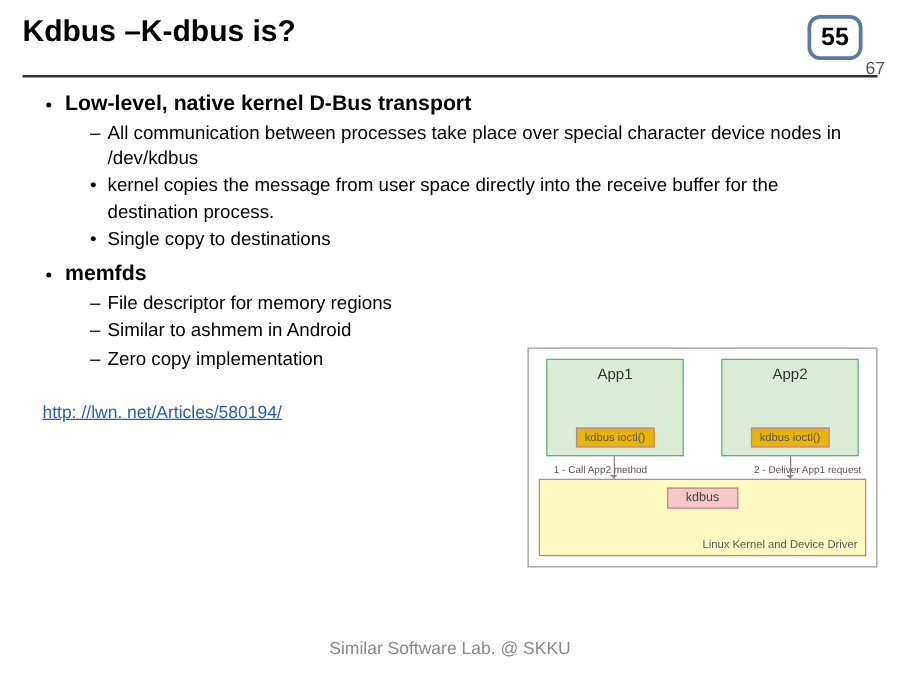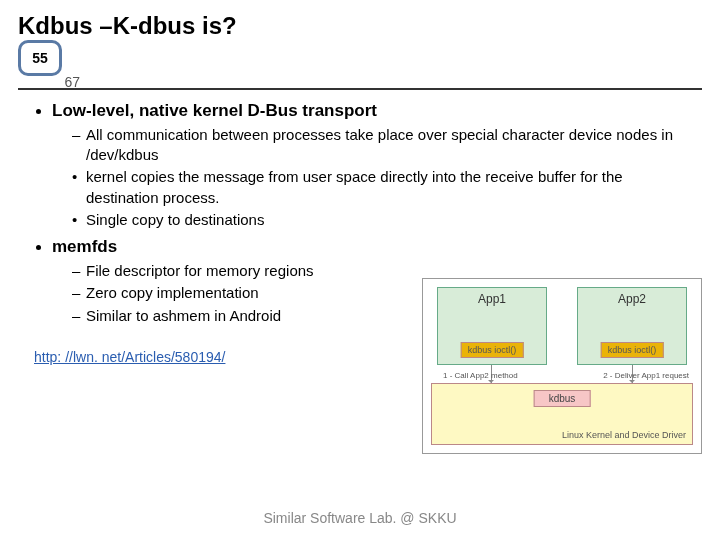--- a/index.html
+++ b/index.html
@@ -1,15 +1,15 @@
 <!DOCTYPE html>
 <html><head>
 <meta charset="utf-8">
 <style>
-  * { box-sizing: border-box; margin: 0; padding: 0; flex-direction: column; }
+  * { box-sizing: border-box; margin: 0; padding: 0; }
   body {
     width: 720px;
     height: 540px;
     background: #fff;
     font-family: Verdana, Geneva, sans-serif;
     color: #000;
     position: relative;
     overflow: hidden;
   }
   .header {
@@ -30,21 +30,21 @@
   .badge-main {
     position: absolute;
     top: 0; left: 0;
     width: 44px; height: 36px;
     border: 3px solid #5a7aa5;
     border-radius: 10px;
     background: #fff;
     display: flex;
     align-items: center;
     justify-content: center;
-    font-size: 14px;
+    font-size: 20px;
     font-weight: bold;
   }
   .badge-total {
     position: absolute;
     right: -6px;
     bottom: -6px;
     font-size: 14px;
     color: #555;
   }
   .hr {
@@ -185,22 +185,22 @@
       <ul class="sub">
         <li class="dash">All communication between processes take place over special character device nodes in /dev/kdbus</li>
         <li class="dot">kernel copies the message from user space directly into the receive buffer for the destination process.</li>
         <li class="dot">Single copy to destinations</li>
       </ul>
     </li>
     <li>
       <span class="li-head">memfds</span>
       <ul class="sub">
         <li class="dash">File descriptor for memory regions</li>
+        <li class="dash">Similar to ashmem in Android</li>
         <li class="dash">Zero copy implementation</li>
-        <li class="dash">Similar to ashmem in Android</li>
       </ul>
     </li>
   </ul>
 
   <div class="links">
     <a href="#">http: //lwn. net/Articles/580194/</a>
   </div>
 </div>
 
 <div class="diagram">

